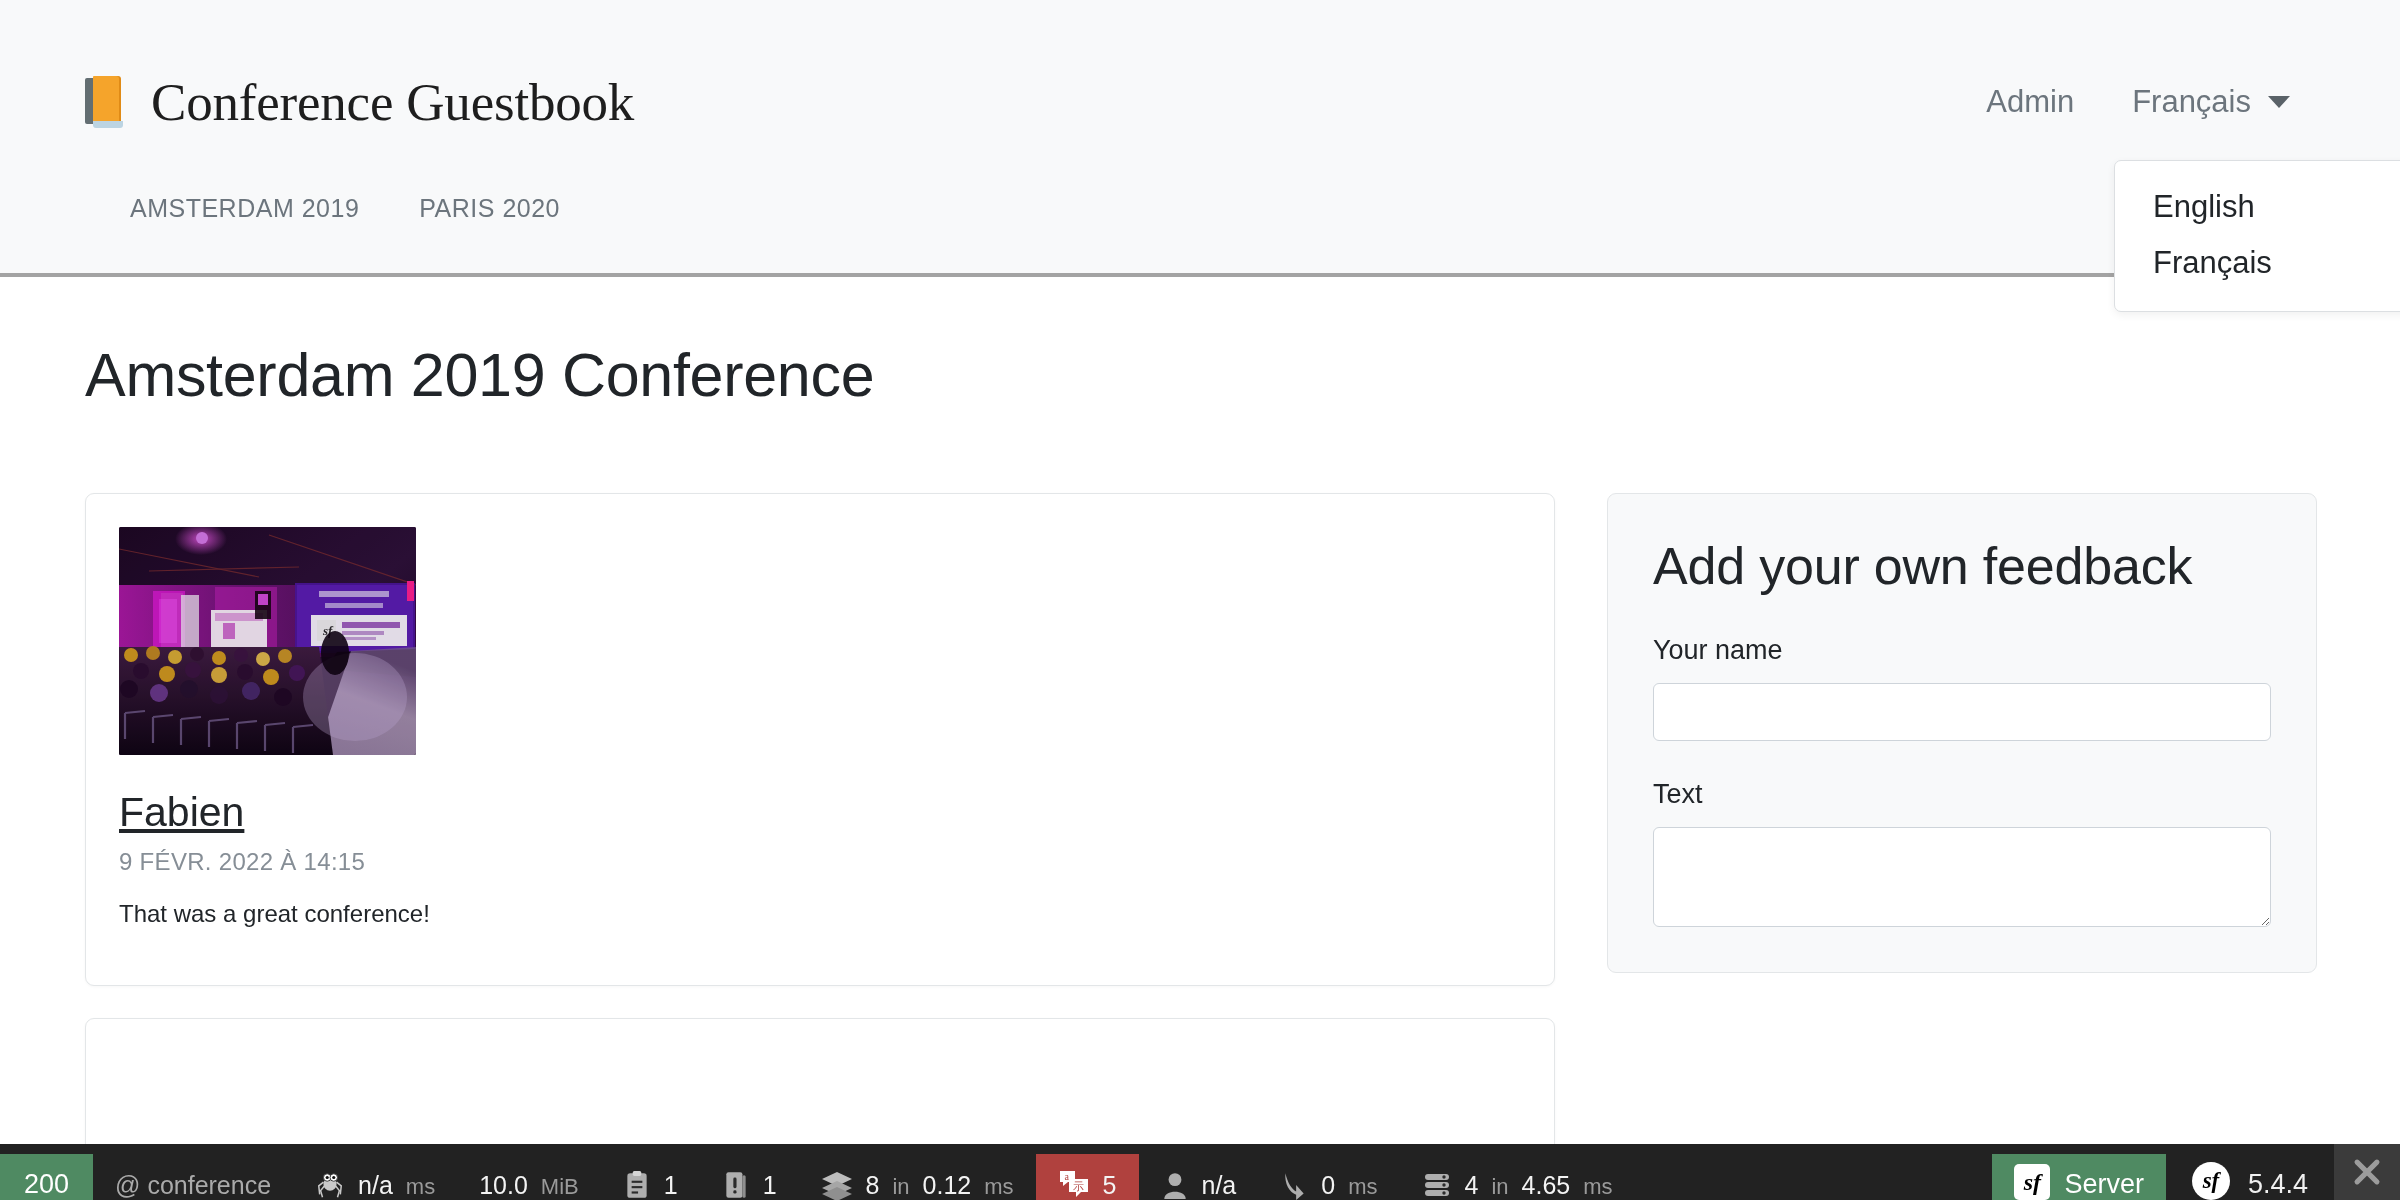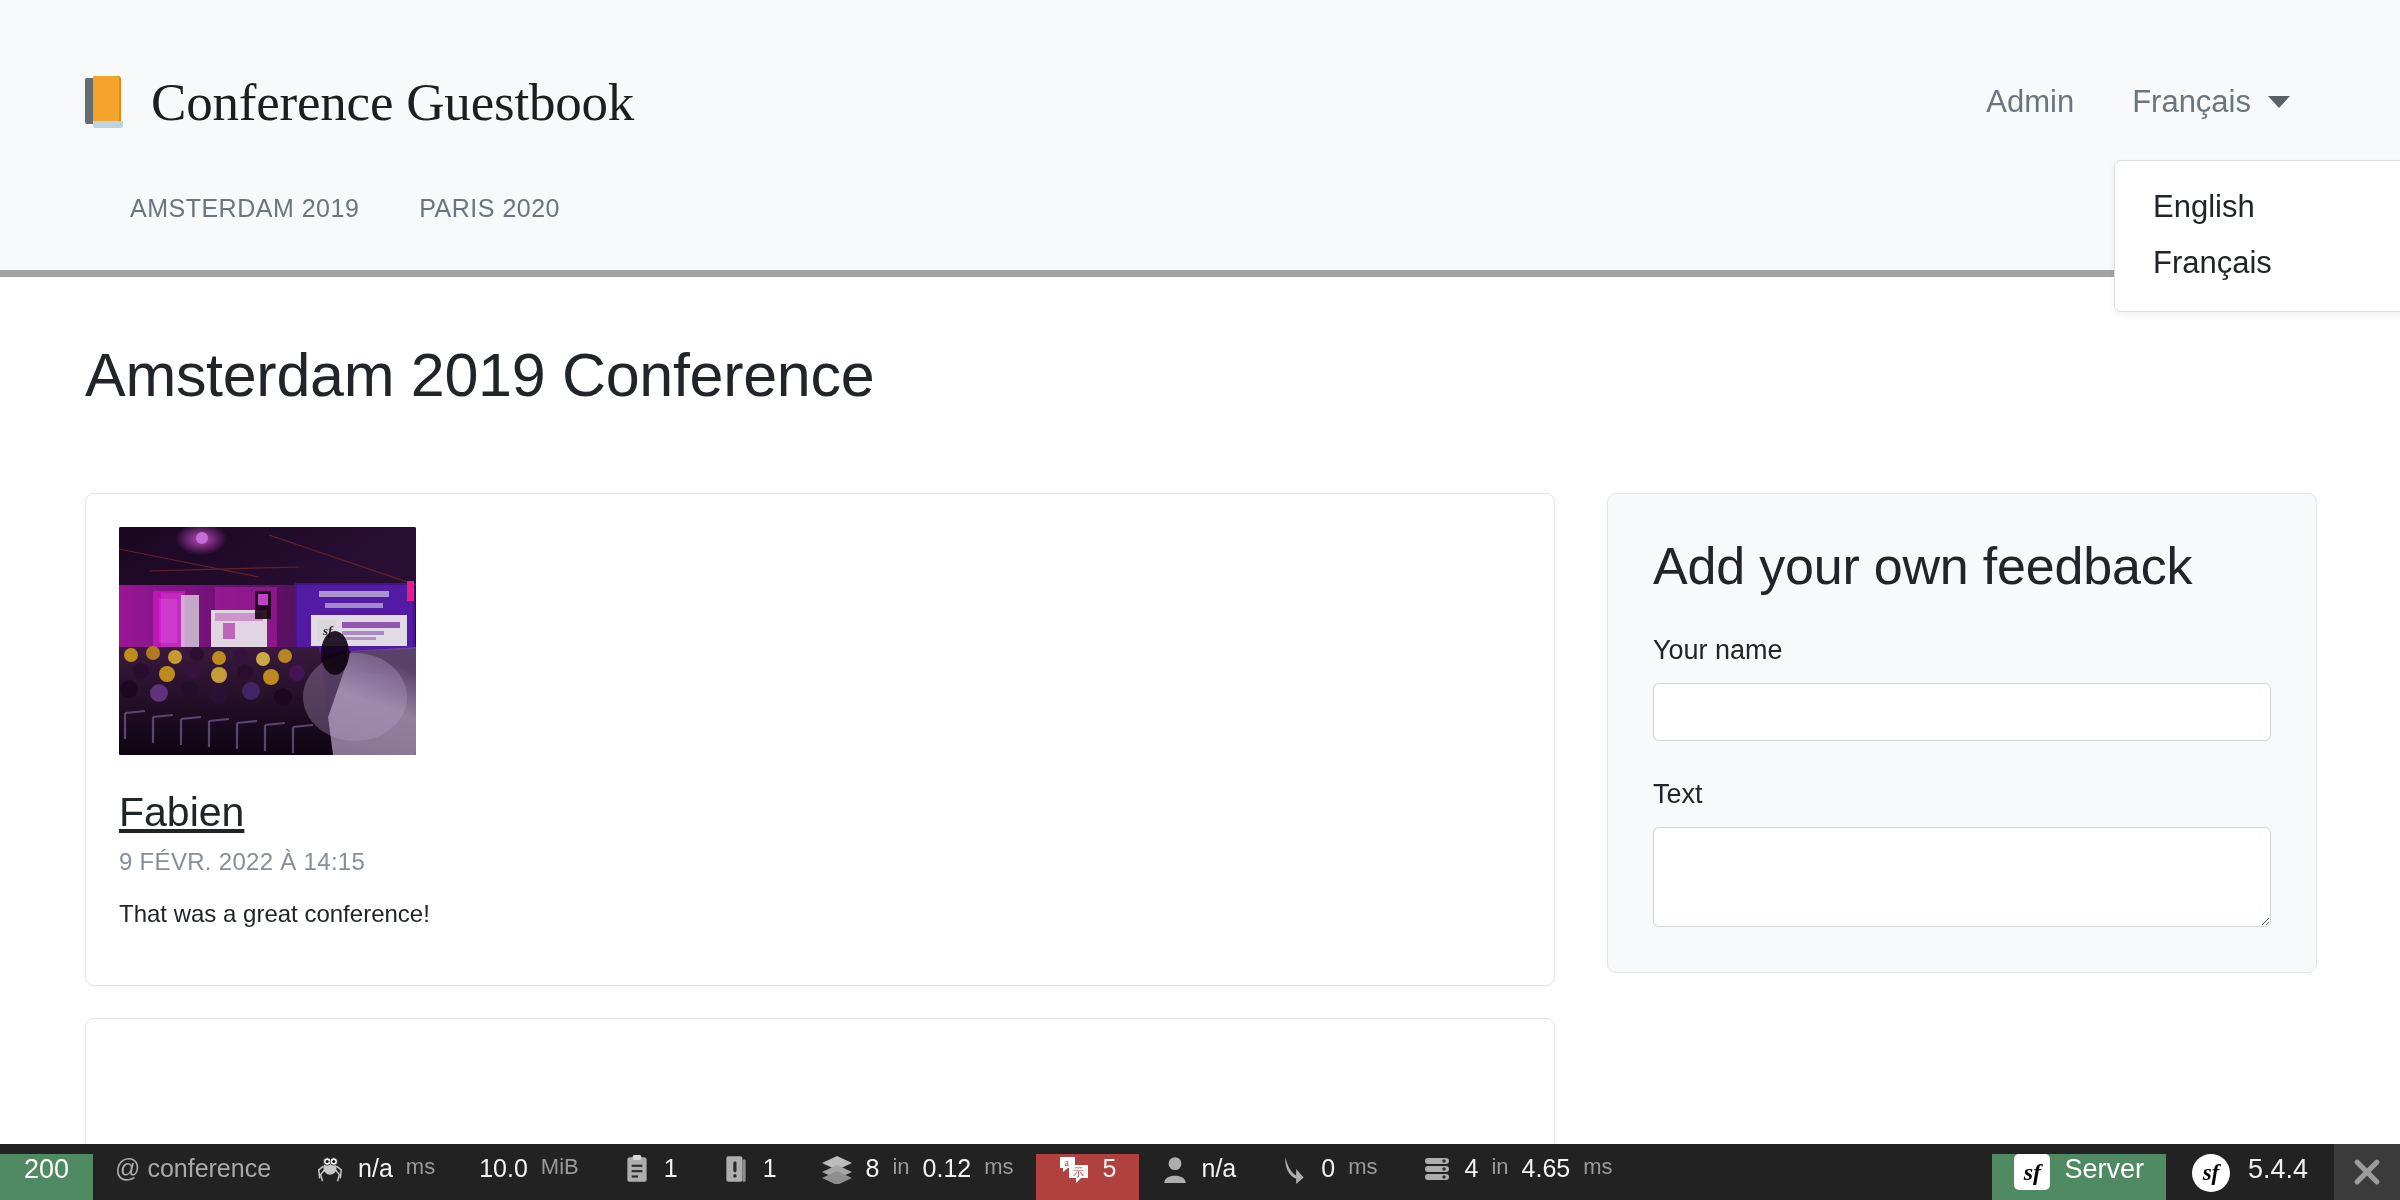--- a/index.html
+++ b/index.html
@@ -9,21 +9,21 @@
     overflow: hidden;
     background: #ffffff;
     font-family: "Liberation Sans", sans-serif;
     -webkit-font-smoothing: antialiased;
   }
 
   
   .site-header {
     position: relative;
     background: #f8f9fa;
-    border-bottom: 7px solid #a3a3a3;
+    border-bottom: 4px solid #a3a3a3;
     height: 277px;
   }
   .header-top {
     display: flex;
     align-items: center;
     justify-content: space-between;
     padding: 44px 100px 0 85px;
     height: 160px;
   }
   .brand {
@@ -236,21 +236,21 @@
     height: 56px;
     background: #222222;
     display: flex;
     align-items: stretch;
     font-size: 25px;
     color: #dcdcdc;
     z-index: 100;
   }
   .sf-block {
     display: flex;
-    align-items: flex-start;
+    align-items: flex-end;
     gap: 13px;
     padding: 0 22px;
     white-space: nowrap;
     margin-top: 10px;
   }
   .sf-status {
     background: #4f8a62;
     color: #ffffff;
     padding: 0 24px;
     font-size: 27px;

